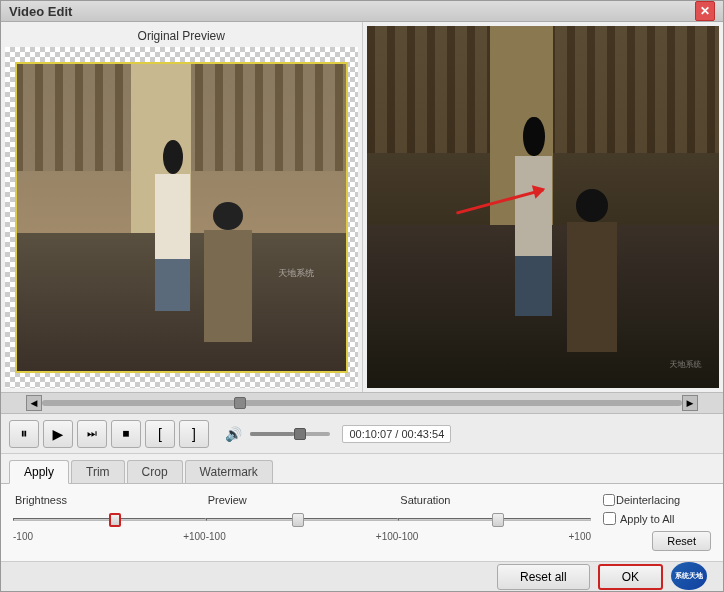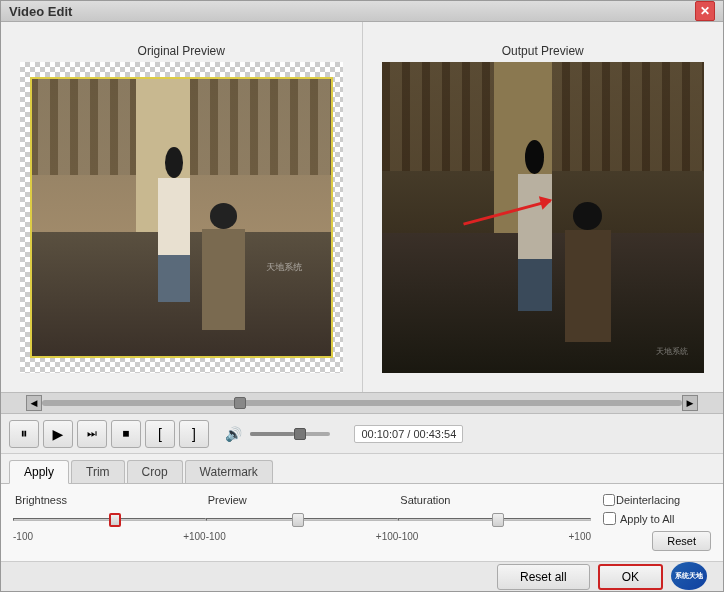--- a/index.html
+++ b/index.html
@@ -49,21 +49,21 @@
       cursor: pointer;
       color: white;
       font-size: 12px;
       font-weight: bold;
     }
     .preview-panel {
       flex: 1;
       display: flex;
       flex-direction: column;
       align-items: center;
-      padding: 19px;
+      padding: 4px;
     }
     .preview-label {
       font-size: 12px;
       color: #333;
       padding: 3px 0 4px 0;
       width: 100%;
       text-align: center;
     }
     .preview-divider {
       width: 1px;
@@ -240,21 +240,21 @@
       position: absolute;
       left: 55%;
       top: -4px;
       width: 12px;
       height: 12px;
       background: #777;
       border: 1px solid #555;
       border-radius: 2px;
     }
     .time-display {
-      margin-left: 20px;
+      margin-left: 8px;
       font-size: 11px;
       color: #333;
       background: #fff;
       border: 1px solid #bbb;
       padding: 2px 6px;
       border-radius: 2px;
     }
     .tabs-row {
       height: 30px;
       background: #f0f0f0;
@@ -448,21 +448,20 @@
           </div>
           <div class="watermark">天地系统</div>
           <div class="border-highlight"></div>
         </div>
       </div>
     </div>
 
     <div class="preview-divider"></div>
 
     <div class="preview-panel">
-      <div class="preview-label">Output Preview</div>
       <div class="preview-frame">
         <div style="width:100%;height:100%;background:#1a1a12;position:absolute;top:0;left:0;"></div>
         <div class="video-content" style="background:#1e1e14;left:0;right:0;top:0;bottom:0;">
           <div style="position:absolute;top:0;left:0;right:0;height:55%;background:linear-gradient(to bottom,#5a4e38,#3a3020);"></div>
           <div style="position:absolute;top:0;left:0;right:0;height:35%;background:repeating-linear-gradient(90deg,#3a2a18 0px,#3a2a18 8px,#5a4a32 8px,#5a4a32 20px);opacity:0.7;"></div>
           <div style="position:absolute;top:0;left:35%;width:18%;height:80%;background:#8a7850;"></div>
           <div style="position:absolute;bottom:0;left:0;right:0;height:45%;background:linear-gradient(to bottom,#3a3028,#1a1810);"></div>
 
           <div style="position:absolute;bottom:20%;left:40%;width:15%;height:55%;">
             <div style="width:40%;height:20%;background:#0a0a0a;border-radius:50%;margin:0 auto;"></div>

